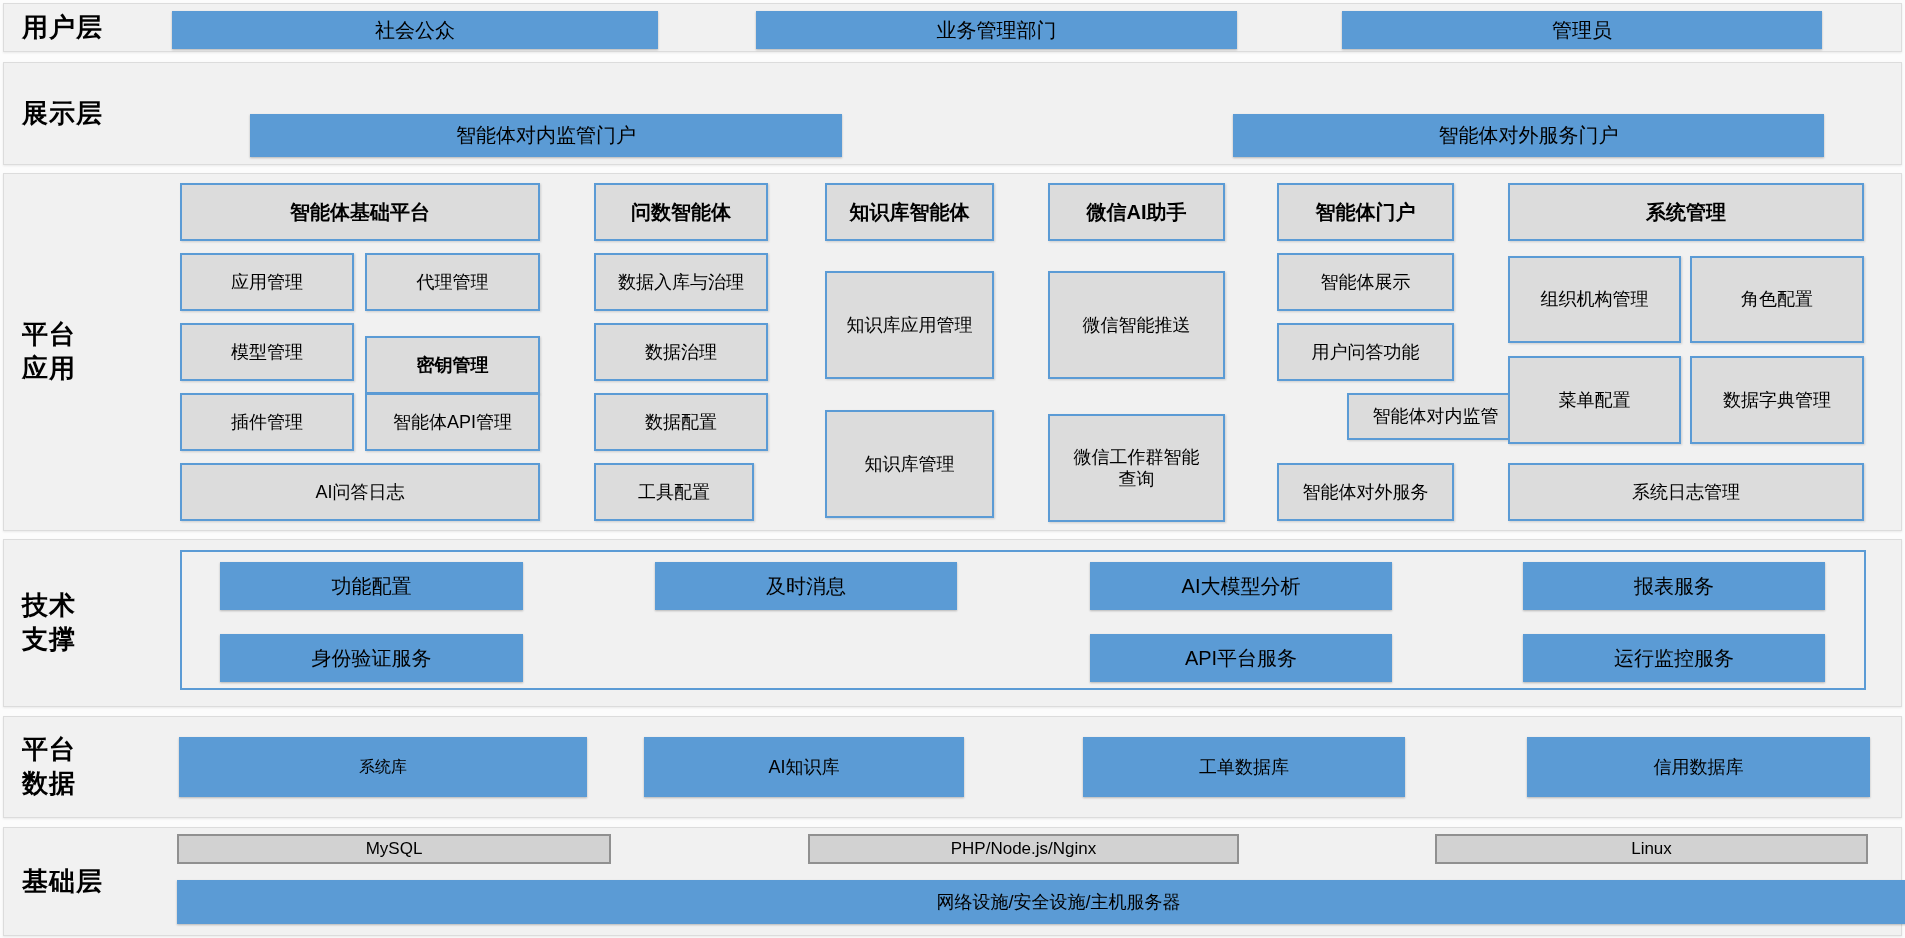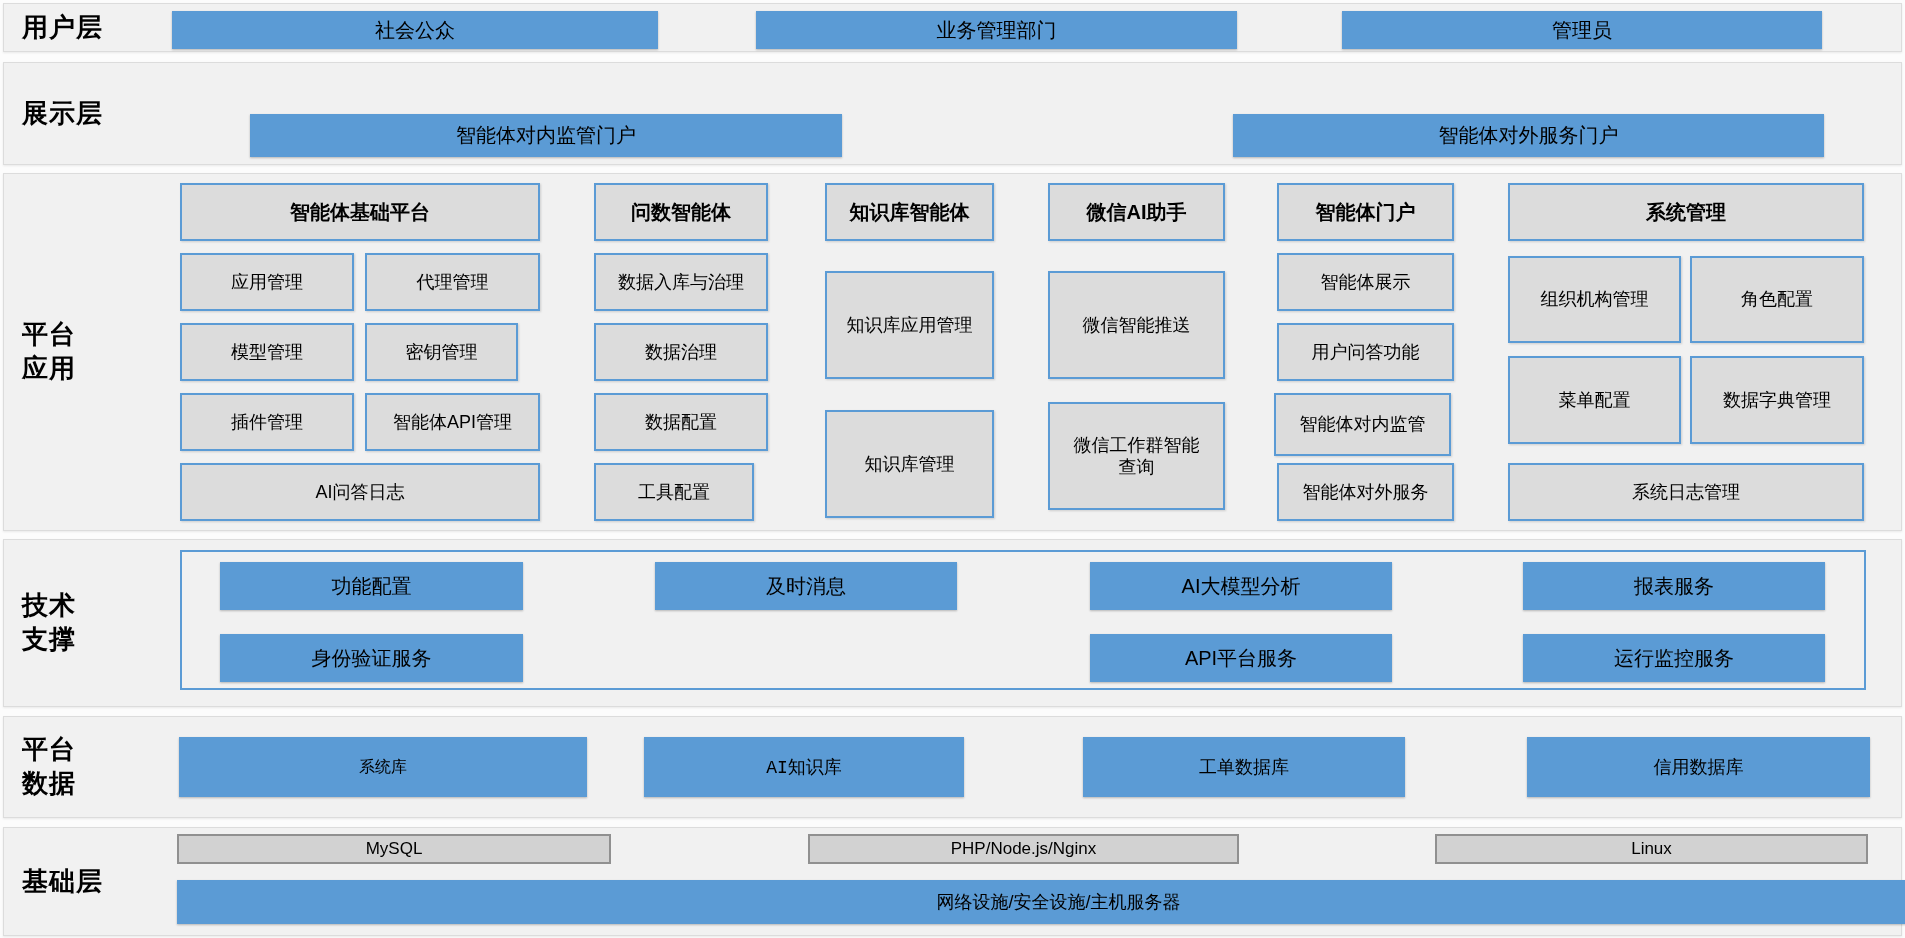--- a/index.html
+++ b/index.html
@@ -49,43 +49,43 @@
   </section>
 
   <section class="band" style="top:173px;height:358px;">
     <div class="band-label">平台
 应用</div>
 
     <div class="gray hdr" style="left:176px;top:9px;width:360px;height:58px;">智能体基础平台</div>
     <div class="gray" style="left:176px;top:79px;width:174px;height:58px;">应用管理</div>
     <div class="gray" style="left:361px;top:79px;width:175px;height:58px;">代理管理</div>
     <div class="gray" style="left:176px;top:149px;width:174px;height:58px;">模型管理</div>
-    <div class="gray" style="left:361px;top:149px;width:153px;height:58px;">密钥管理</div>
+    <div class="gray" style="left:361px;top:162px;width:175px;height:58px;font-weight:bold;">密钥管理</div>
     <div class="gray" style="left:176px;top:219px;width:174px;height:58px;">插件管理</div>
     <div class="gray" style="left:361px;top:219px;width:175px;height:58px;padding:2px 6px;">智能体API管理</div>
     <div class="gray" style="left:176px;top:289px;width:360px;height:58px;">AI问答日志</div>
 
     <div class="gray hdr" style="left:590px;top:9px;width:174px;height:58px;">问数智能体</div>
     <div class="gray" style="left:590px;top:79px;width:174px;height:58px;padding:2px 6px;">数据入库与治理</div>
     <div class="gray" style="left:590px;top:149px;width:174px;height:58px;">数据治理</div>
     <div class="gray" style="left:590px;top:219px;width:174px;height:58px;">数据配置</div>
     <div class="gray" style="left:590px;top:289px;width:160px;height:58px;">工具配置</div>
 
     <div class="gray" style="left:821px;top:97px;width:169px;height:108px;padding:2px 18px;">知识库应用管理</div>
     <div class="gray hdr" style="left:821px;top:9px;width:169px;height:58px;">知识库智能体</div>
     <div class="gray" style="left:821px;top:236px;width:169px;height:108px;">知识库管理</div>
 
     <div class="gray hdr" style="left:1044px;top:9px;width:177px;height:58px;">微信AI助手</div>
     <div class="gray" style="left:1044px;top:97px;width:177px;height:108px;">微信智能推送</div>
-    <div class="gray" style="left:1044px;top:228px;width:177px;height:108px;padding:2px 20px;">微信工作群智能查询</div>
+    <div class="gray" style="left:1044px;top:240px;width:177px;height:108px;padding:2px 20px;">微信工作群智能查询</div>
 
     <div class="gray hdr" style="left:1273px;top:9px;width:177px;height:58px;">智能体门户</div>
     <div class="gray" style="left:1273px;top:79px;width:177px;height:58px;">智能体展示</div>
     <div class="gray" style="left:1273px;top:149px;width:177px;height:58px;">用户问答功能</div>
-    <div class="gray" style="left:1270px;top:219px;width:177px;height:63px;padding:2px 6px;">智能体对内监管</div>
+    <div class="gray" style="left:1343px;top:219px;width:177px;height:47px;padding:2px 6px;">智能体对内监管</div>
     <div class="gray" style="left:1273px;top:289px;width:177px;height:58px;padding:2px 6px;">智能体对外服务</div>
 
     <div class="gray hdr" style="left:1504px;top:9px;width:356px;height:58px;">系统管理</div>
     <div class="gray" style="left:1504px;top:82px;width:173px;height:87px;">组织机构管理</div>
     <div class="gray" style="left:1686px;top:82px;width:174px;height:87px;">角色配置</div>
     <div class="gray" style="left:1504px;top:182px;width:173px;height:88px;">菜单配置</div>
     <div class="gray" style="left:1686px;top:182px;width:174px;height:88px;">数据字典管理</div>
     <div class="gray" style="left:1504px;top:289px;width:356px;height:58px;">系统日志管理</div>
   </section>
 
@@ -99,21 +99,21 @@
     <div class="blue" style="left:1519px;top:22px;width:302px;height:48px;">报表服务</div>
     <div class="blue" style="left:216px;top:94px;width:303px;height:48px;">身份验证服务</div>
     <div class="blue" style="left:1086px;top:94px;width:302px;height:48px;">API平台服务</div>
     <div class="blue" style="left:1519px;top:94px;width:302px;height:48px;">运行监控服务</div>
   </section>
 
   <section class="band" style="top:716px;height:102px;">
     <div class="band-label">平台
 数据</div>
     <div class="blue" style="left:175px;top:20px;width:408px;height:60px;font-size:16px;">系统库</div>
-    <div class="blue" style="left:640px;top:20px;width:320px;height:60px;font-size:18px;font-family:Liberation Mono, monospace;">AI知识库</div>
+    <div class="blue" style="left:640px;top:20px;width:320px;height:60px;font-size:18px;">AI知识库</div>
     <div class="blue" style="left:1079px;top:20px;width:322px;height:60px;font-size:18px;">工单数据库</div>
     <div class="blue" style="left:1523px;top:20px;width:343px;height:60px;font-size:18px;">信用数据库</div>
   </section>
 
   <section class="band" style="top:827px;height:109px;">
     <div class="band-label">基础层</div>
     <div class="tech-gray" style="left:173px;top:6px;width:434px;height:30px;">MySQL</div>
     <div class="tech-gray" style="left:804px;top:6px;width:431px;height:30px;">PHP/Node.js/Nginx</div>
     <div class="tech-gray" style="left:1431px;top:6px;width:433px;height:30px;">Linux</div>
     <div class="blue" style="left:173px;top:52px;width:1763px;height:44px;font-size:18px;">网络设施/安全设施/主机服务器</div>

